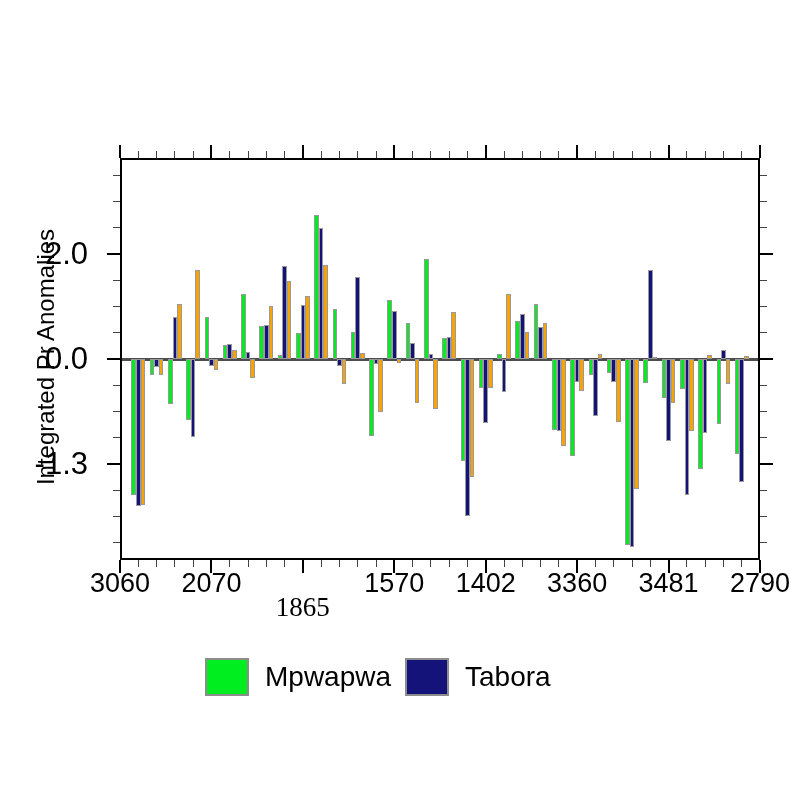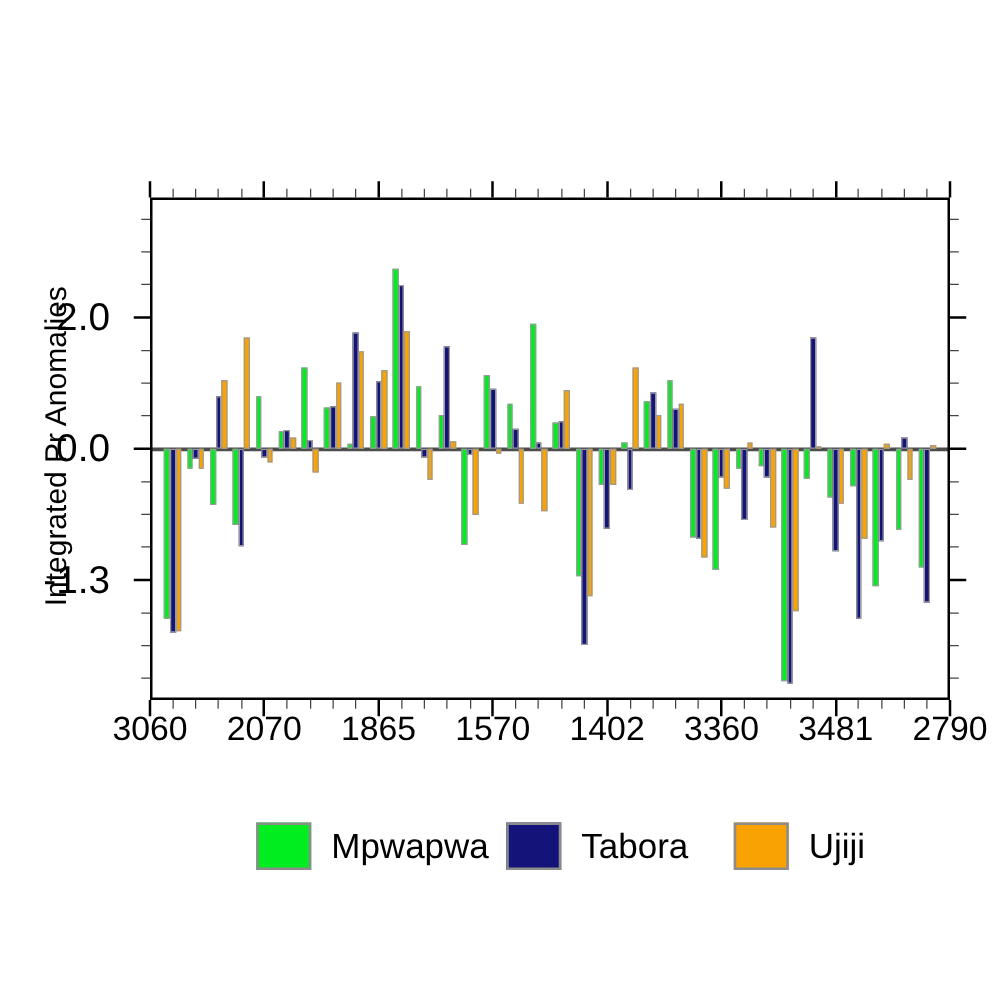--- a/index.html
+++ b/index.html
@@ -132,44 +132,40 @@
       <div class="bar" style="left: 601.1px; top: 191.6px; width: 4.6px; height: 9.4px; background: rgb(19, 19, 121);"></div>
       <div class="bar" style="left: 605.7px; top: 201px; width: 4.6px; height: 24.7px; background: rgb(249, 163, 3);"></div>
       <div class="bar" style="left: 614.8px; top: 201px; width: 4.6px; height: 94.5px; background: rgb(0, 237, 31);"></div>
       <div class="bar" style="left: 619.4px; top: 201px; width: 4.6px; height: 123.3px; background: rgb(19, 19, 121);"></div>
       <div class="bar" style="left: 624px; top: 197.9px; width: 4.6px; height: 3.1px; background: rgb(249, 163, 3);"></div>
     </div>
 
   <div id="axis-labels">
       <div class="abs xlab" style="left: 120px; top: 568px;">3060</div>
       <div class="abs xlab" style="left: 211.429px; top: 568px;">2070</div>
-      <div class="abs xlab" style="left: 302.857px; top: 568px;">1865</div>
+      <div class="abs xlab" style="left: 302.857px; top: 592px; font-family: Liberation Serif, serif;">1865</div>
       <div class="abs xlab" style="left: 394.286px; top: 568px;">1570</div>
       <div class="abs xlab" style="left: 485.714px; top: 568px;">1402</div>
       <div class="abs xlab" style="left: 577.143px; top: 568px;">3360</div>
       <div class="abs xlab" style="left: 668.571px; top: 568px;">3481</div>
       <div class="abs xlab" style="left: 760px; top: 568px;">2790</div>
       <div class="ylab" style="left: 16px; top: 254.039px;">2.0</div>
       <div class="ylab" style="left: 16px; top: 359px;">0.0</div>
       <div class="ylab" style="left: 16px; top: 463.961px;">-1.3</div>
     </div>
 
   <div id="plot-frame" class="abs"></div>
 
   <div class="legend-item" style="left:405px;top:658px;">
     <span class="swatch" style="background: rgb(19, 19, 121);"></span>
     <span class="legend-label">Tabora</span>
   </div>
   <div class="legend-item" style="left:205px;top:658px;">
     <span class="swatch" style="background: rgb(0, 237, 31);"></span>
     <span class="legend-label">Mpwapwa</span>
-  </div>
-  <div class="legend-item" style="left:587px;top:658px;">
-    <span class="swatch" style="background: rgb(249, 163, 3);"></span>
-    <span class="legend-label">Ujiji</span>
   </div>
 
 <div class="tick" style="left: 119px; top: 560px; width: 2px; height: 13px;"></div>
     <div class="tick" style="left: 119px; top: 145px; width: 2px; height: 13px;"></div>
     <div class="tick minor" style="left: 137.786px; top: 560px; width: 1px; height: 7px;"></div>
     <div class="tick minor" style="left: 137.786px; top: 151px; width: 1px; height: 7px;"></div>
     <div class="tick minor" style="left: 156.071px; top: 560px; width: 1px; height: 7px;"></div>
     <div class="tick minor" style="left: 156.071px; top: 151px; width: 1px; height: 7px;"></div>
     <div class="tick minor" style="left: 174.357px; top: 560px; width: 1px; height: 7px;"></div>
     <div class="tick minor" style="left: 174.357px; top: 151px; width: 1px; height: 7px;"></div>

